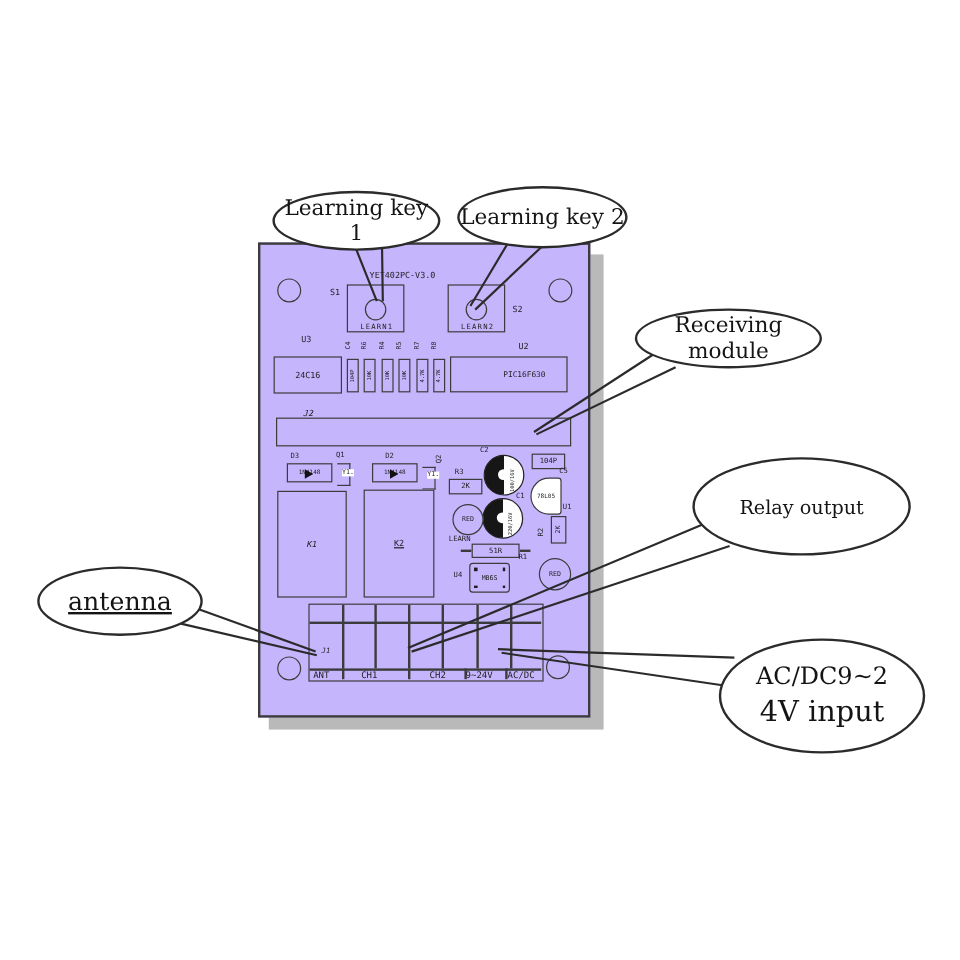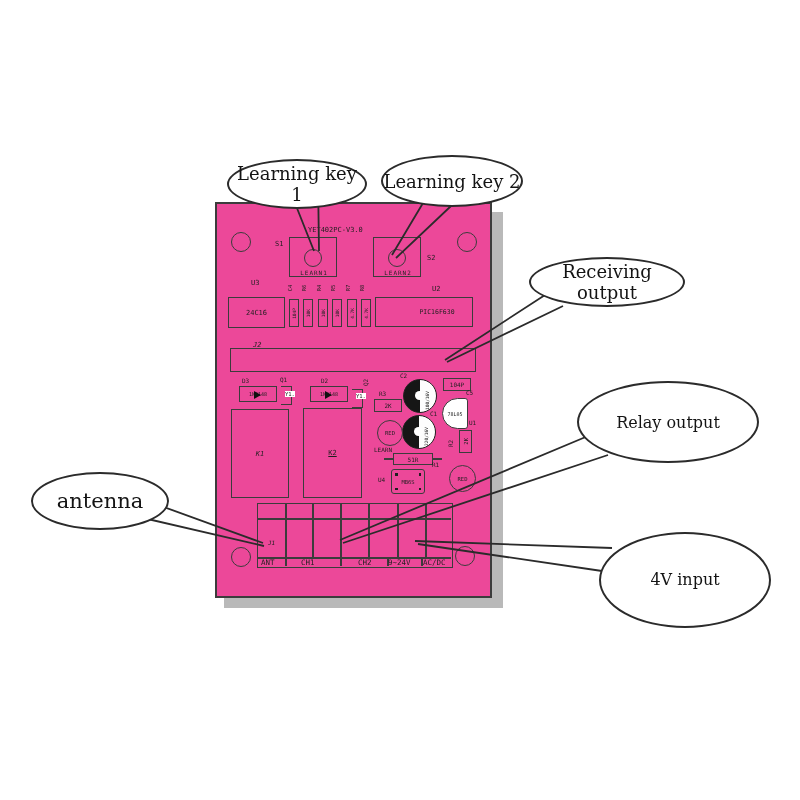--- a/index.html
+++ b/index.html
@@ -1,18 +1,18 @@
 <!DOCTYPE html>
 <html><head>
 <meta charset="utf-8">
 <style>
   html,body{margin:0;padding:0;background:#ffffff;}
   body{width:800px;height:800px;position:relative;font-family:"DejaVu Sans",sans-serif;}
   .abs{position:absolute;box-sizing:border-box;}
-  .ln{border:1.5px solid #3c3c3c;background:#ec4899;}
+  .ln{border:1.5px solid #3c3c3c;background:#c4b5fd;}
   .mono{font-family:"DejaVu Sans Mono",monospace;color:#1f1f1f;white-space:nowrap;}
   .ctr{display:flex;align-items:center;justify-content:center;}
   .circ{border-radius:50%;}
   .vline{background:#3c3c3c;width:1.5px;}
   .hline{background:#3c3c3c;height:1.5px;}
   .vtext{writing-mode:vertical-rl;transform:rotate(180deg);}
   .rot{transform:rotate(-90deg);transform-origin:center center;}
   .bubble{border:2px solid #2b2b2b;border-radius:50%;background:#fff;display:flex;
           flex-direction:column;align-items:center;justify-content:center;
           font-family:"DejaVu Serif","Liberation Serif",serif;color:#141414;
@@ -193,23 +193,24 @@
   <path d="M612,548 L415,541 M602,571 L418,544" stroke="#2b2b2b" stroke-width="1.8" fill="none"></path>
 </svg>
 
 <div class="abs bubble" style="left:227px;top:139px;width:140px;height:50px;margin-top:20px;">
   <span style="font-size:18px;">Learning key 1</span>
 </div>
 <div class="abs bubble" style="left:381px;top:155px;width:142px;height:52px;text-align:center;">
   <span style="font-size:18px;">Learning key 2</span>
 </div>
 <div class="abs bubble" style="left:529px;top:257px;width:156px;height:50px;">
-  <span style="font-size:18px;">Receiving output</span>
+  <span style="font-size:18px;">Receiving module</span>
 </div>
 <div class="abs bubble" style="left:577px;top:381px;width:182px;height:82px;">
   <span style="font-size:16px;">Relay output</span>
 </div>
-<div class="abs bubble" style="left:31px;top:472px;width:138px;height:58px;">
+<div class="abs bubble" style="left:31px;top:472px;width:138px;height:58px;text-decoration:underline;">
   <span style="font-size:21px;">antenna</span>
 </div>
 <div class="abs bubble" style="left:599px;top:532px;width:172px;height:96px;line-height:1.35;">
-  <span style="font-size:16px;text-align:right;">4V input</span>
+  <span style="font-size:20px;">AC/DC9~2</span>
+  <span style="font-size:24px;text-align:right;">4V input</span>
 </div>
 
 </body></html>

